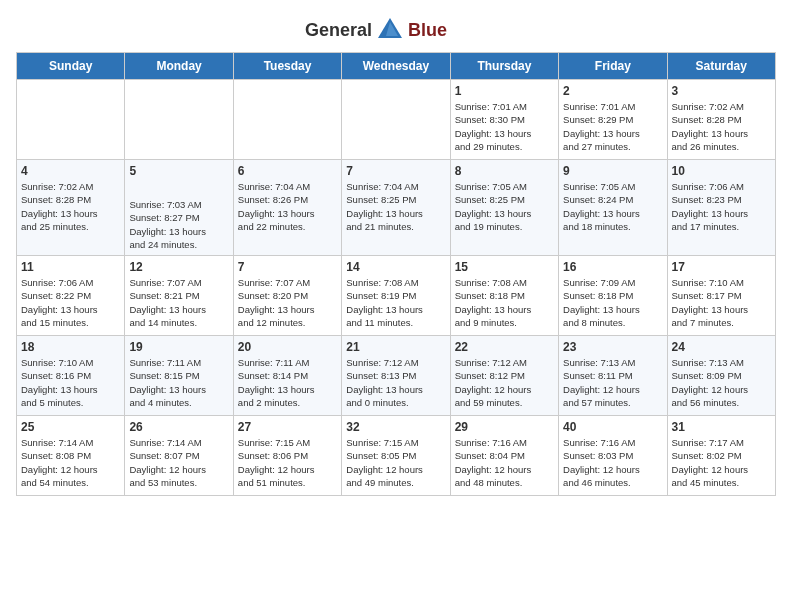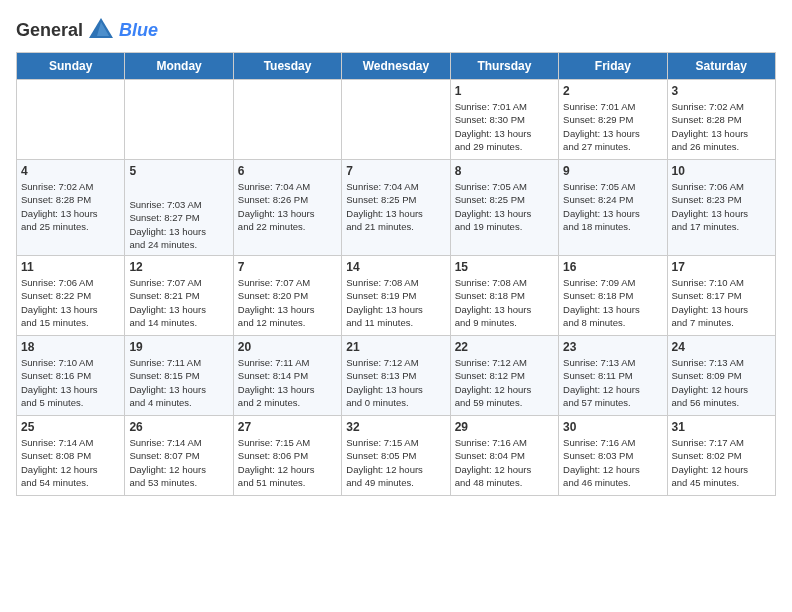--- a/index.html
+++ b/index.html
@@ -5,40 +5,39 @@
     * { box-sizing: border-box; margin: 0; padding: 0; }
     body {
       font-family: Arial, sans-serif;
       background: #fff;
       width: 792px;
       min-height: 612px;
       padding: 16px;
     }
     .header-area {
       display: flex;
-      justify-content: flex-start;
+      justify-content: center;
       align-items: flex-start;
       margin-bottom: 8px;
       gap: 40px;
     }
     .logo {
       display: flex;
       align-items: center;
       gap: 2px;
     }
     .logo-text-general {
       font-size: 18px;
       font-weight: bold;
       color: #333;
     }
     .logo-text-blue {
       font-size: 18px;
       font-weight: bold;
-      color: #3b82f6;
-      font-style: italic;
+      color: #7f1d1d;
     }
     .logo-icon {
       width: 28px;
       height: 28px;
       margin-left: 2px;
     }
     .title-area {
       text-align: right;
     }
     .main-title {
@@ -334,21 +333,21 @@
 and 49 minutes.</div>
         </td>
         <td>
           <span class="day-number">29</span>
           <div class="day-info" style="white-space: pre-line;">Sunrise: 7:16 AM
 Sunset: 8:04 PM
 Daylight: 12 hours
 and 48 minutes.</div>
         </td>
         <td>
-          <span class="day-number">30</span>
+          <span class="day-number">40</span>
           <div class="day-info" style="white-space: pre-line;">Sunrise: 7:16 AM
 Sunset: 8:03 PM
 Daylight: 12 hours
 and 46 minutes.</div>
         </td>
         <td>
           <span class="day-number">31</span>
           <div class="day-info" style="white-space: pre-line;">Sunrise: 7:17 AM
 Sunset: 8:02 PM
 Daylight: 12 hours

